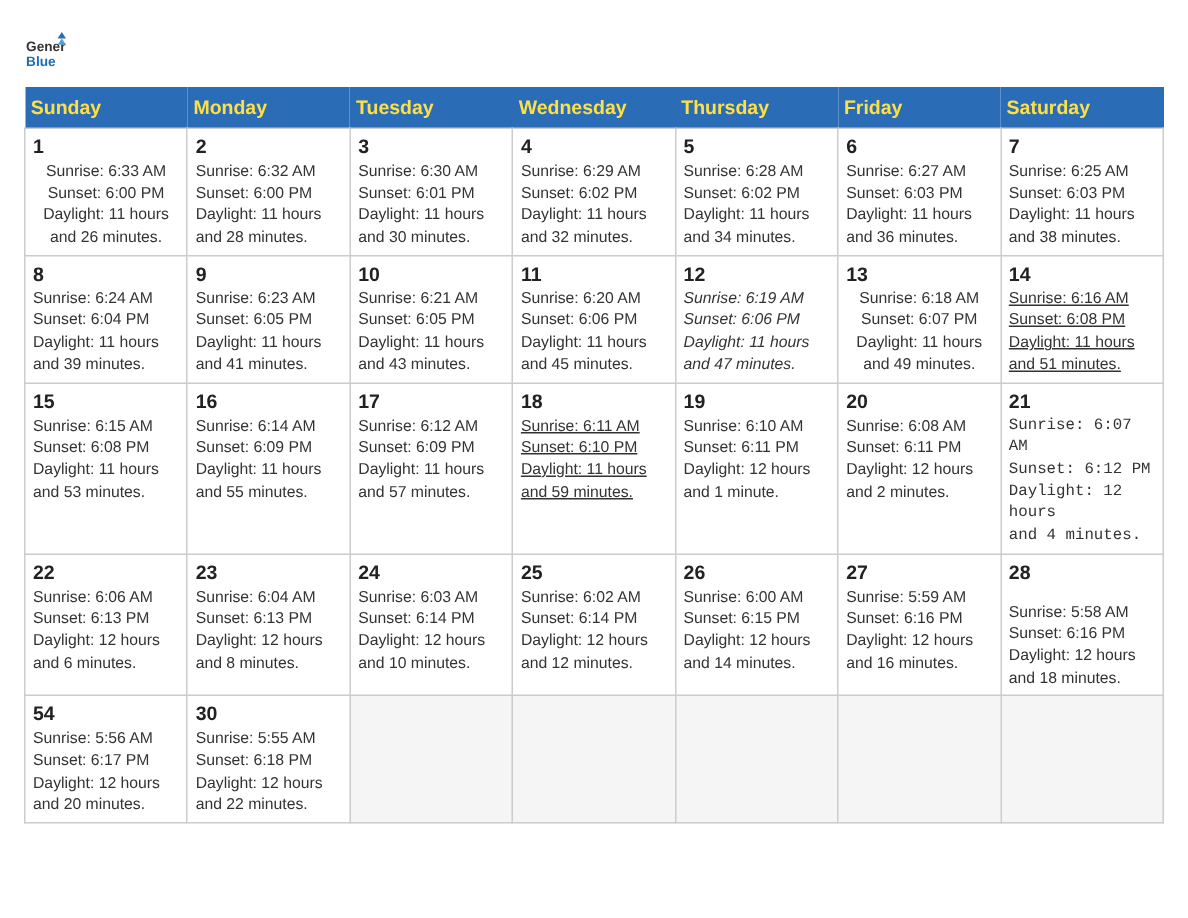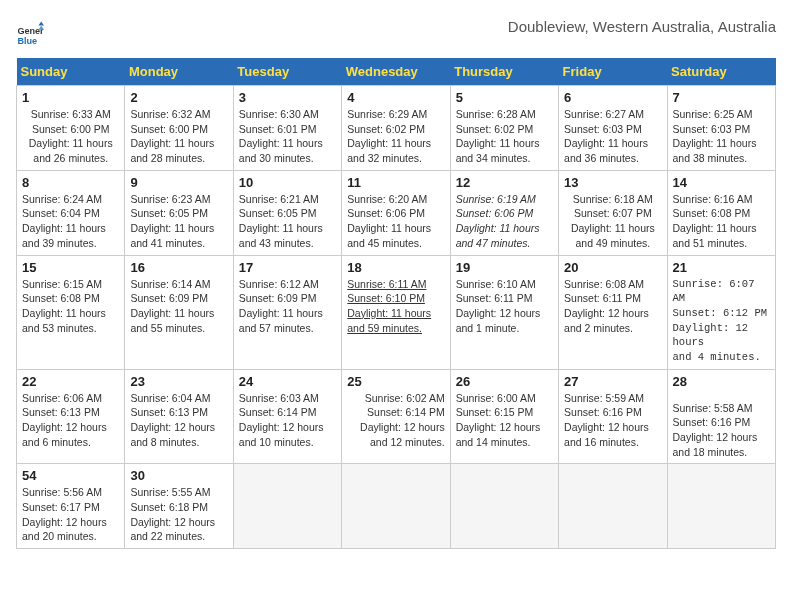--- a/index.html
+++ b/index.html
@@ -85,21 +85,20 @@
 <div class="header">
   <div class="logo">
     <svg class="logo-icon" viewBox="0 0 40 40">
       <text x="2" y="20" font-size="13" font-weight="bold" fill="#333" font-family="Arial">General</text>
       <text x="2" y="34" font-size="13" font-weight="bold" fill="#1a6eb5" font-family="Arial">Blue</text>
       <polygon points="32,8 40,8 36,2" fill="#2a6cb5"></polygon>
       <polygon points="32,14 40,14 36,8" fill="#5a9fd4"></polygon>
     </svg>
   </div>
   <div class="title-block">
-    <div class="location">Doubleview, Western Australia, Australia</div>
   </div>
 </div>
 
 <table>
   <thead>
     <tr id="dow-header">
         <th>Sunday</th>
         <th>Monday</th>
         <th>Tuesday</th>
         <th>Wednesday</th>
@@ -198,21 +197,21 @@
         </td>
         <td>
           <span class="day-num">13</span>
           <div class="day-info" style="white-space: pre-line; text-align: center;">Sunrise: 6:18 AM
 Sunset: 6:07 PM
 Daylight: 11 hours
 and 49 minutes.</div>
         </td>
         <td>
           <span class="day-num">14</span>
-          <div class="day-info" style="white-space: pre-line;">Sunrise: 6:16 AM
+          <div class="day-info" style="white-space: pre-line; text-decoration: underline;">Sunrise: 6:16 AM
 Sunset: 6:08 PM
 Daylight: 11 hours
 and 51 minutes.</div>
         </td>
       </tr>
       <tr>
         <td>
           <span class="day-num">15</span>
           <div class="day-info" style="white-space: pre-line;">Sunrise: 6:15 AM
 Sunset: 6:08 PM
@@ -279,21 +278,21 @@
         </td>
         <td>
           <span class="day-num">24</span>
           <div class="day-info" style="white-space: pre-line;">Sunrise: 6:03 AM
 Sunset: 6:14 PM
 Daylight: 12 hours
 and 10 minutes.</div>
         </td>
         <td>
           <span class="day-num">25</span>
-          <div class="day-info" style="white-space: pre-line; text-align: right;">Sunrise: 6:02 AM
+          <div class="day-info" style="white-space: pre-line;">Sunrise: 6:02 AM
 Sunset: 6:14 PM
 Daylight: 12 hours
 and 12 minutes.</div>
         </td>
         <td>
           <span class="day-num">26</span>
           <div class="day-info" style="white-space: pre-line;">Sunrise: 6:00 AM
 Sunset: 6:15 PM
 Daylight: 12 hours
 and 14 minutes.</div>

